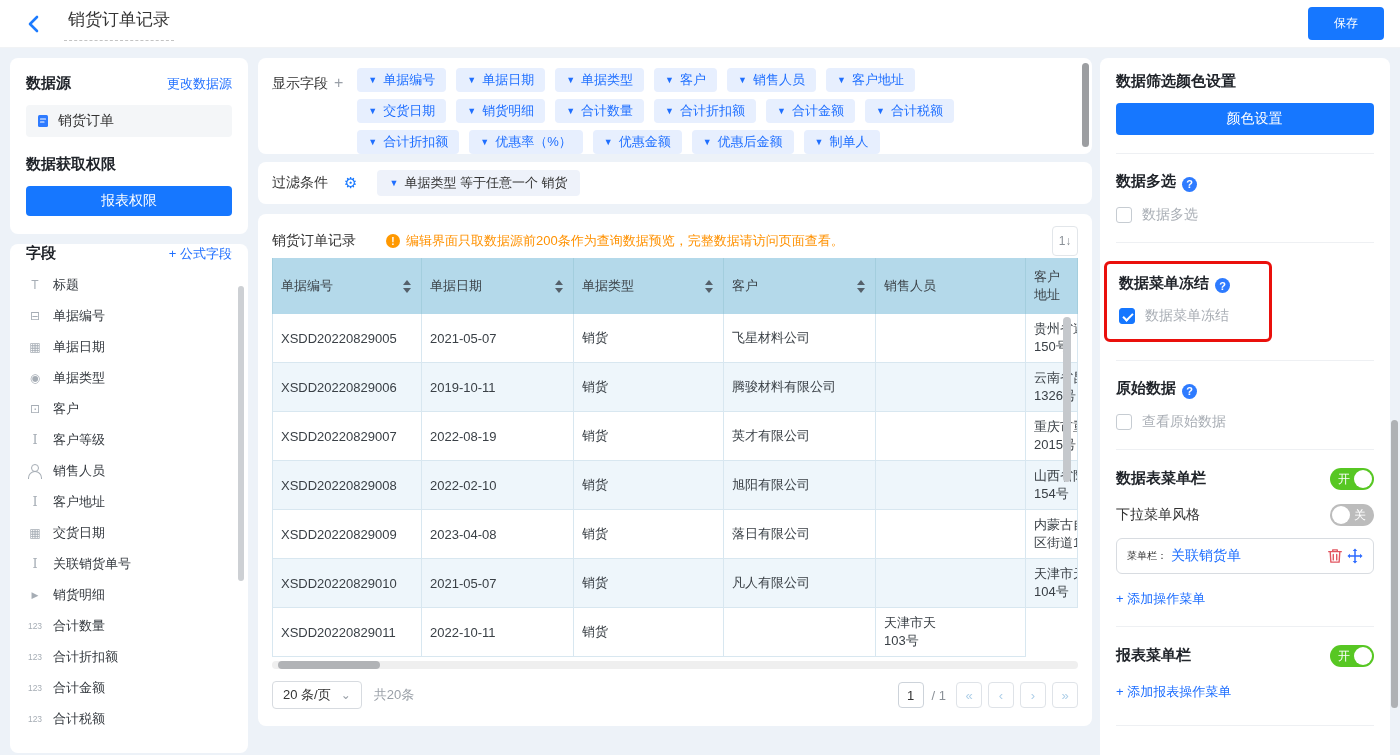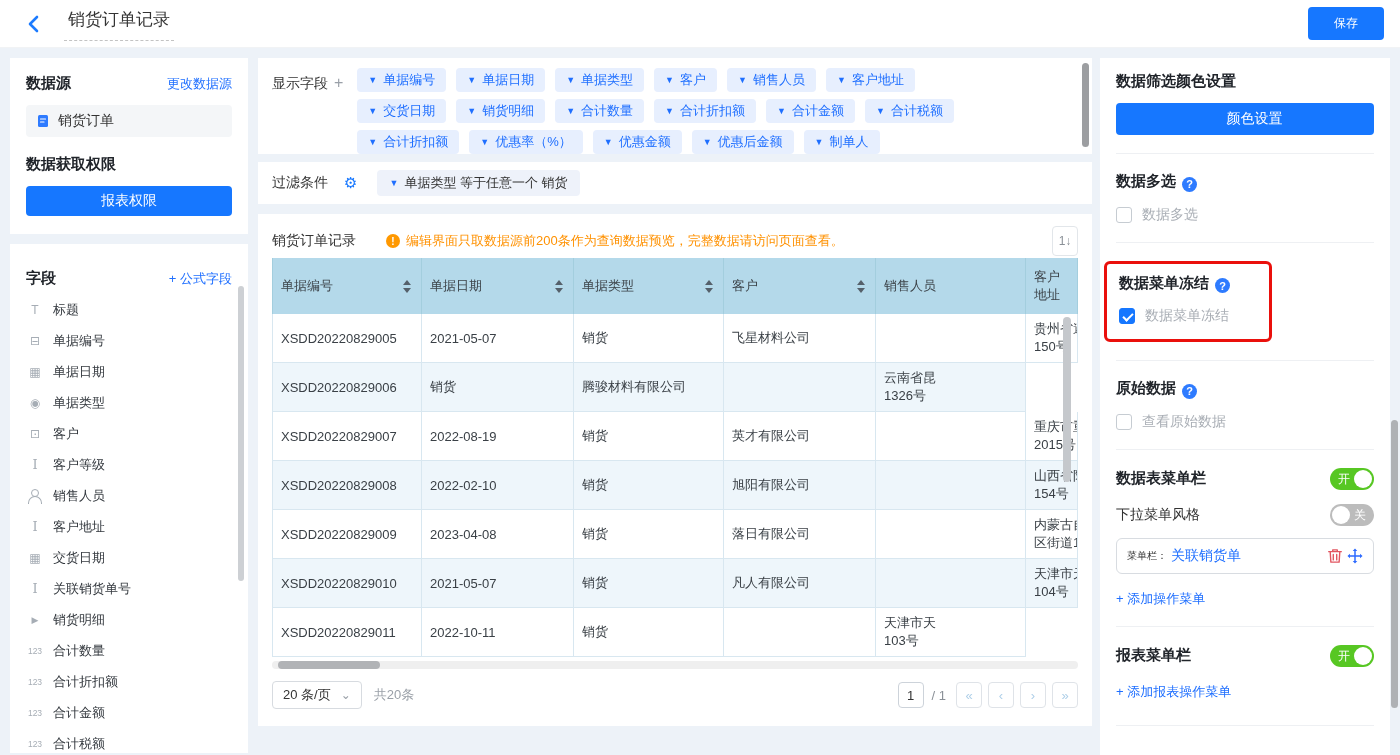--- a/index.html
+++ b/index.html
@@ -9,35 +9,35 @@
 
   
   .topbar { position:absolute; top:0; left:0; right:0; height:48px; background:#fff;
             display:flex; align-items:center; padding:0 16px; border-bottom:1px solid #f1f3f5; z-index:5;}
   .back { width:22px; height:22px; margin-left:10px; cursor:pointer; display:flex; align-items:center; }
   .page-title { font-size:17px; font-weight:normal; color:#333; margin-left:16px;
                 padding:2px 4px 9px; border-bottom:1px dashed #c3c3c3; }
   .save-btn { margin-left:auto; background:#1677ff; color:#fff; border:none; border-radius:4px;
               font-size:12px; padding:8px 26px; cursor:pointer; font-family:Liberation Serif, serif; }
 
-  .card { background:#fff; border-radius:0; }
+  .card { background:#fff; border-radius:8px; }
   a.blue-link { color:#1f6fff; font-size:13px; text-decoration:none; cursor:pointer; }
   h2.sec { font-size:15px; color:#20242a; font-weight:bold; }
 
   
   .left-col { position:absolute; left:10px; top:58px; width:238px; }
   .ds-card { padding:16px 16px 18px; }
   .card-head { display:flex; align-items:center; justify-content:space-between; }
   .source-box { margin-top:12px; background:#f4f6f8; border-radius:4px; height:32px;
                 display:flex; align-items:center; padding:0 10px; gap:8px; cursor:pointer; }
   .source-box span.src-name { font-size:14px; color:#333; }
   .perm-title { margin-top:18px; }
   .blue-btn { margin-top:12px; width:100%; height:30px; background:#1677ff; color:#fff; border:none;
               border-radius:4px; font-size:14px; cursor:pointer; font-family:inherit; }
-  .fields-card { margin-top:10px; height:509px; padding:25px 16px; position:relative; overflow:hidden; }
+  .fields-card { margin-top:10px; height:509px; padding:0 16px; position:relative; overflow:hidden; }
   .field-list { list-style:none; margin-top:6px; }
   .field-list li { display:flex; align-items:center; gap:9px; height:31px; font-size:13px; color:#33383e; cursor:pointer; }
   .fic { width:18px; display:inline-flex; justify-content:center; color:#a6adb5; font-size:12px; flex:none; }
   .fic-number { font-size:8.5px; letter-spacing:0; }
   .fic-arrow { font-size:9px; }
   .fic-text { font-family:"Liberation Serif","DejaVu Serif",serif; font-size:13px; }
   .fic-user { position:relative; height:14px; }
   .fic-user::before { content:""; position:absolute; left:5px; top:0; width:6px; height:6px;
                       border:1.4px solid #a6adb5; border-radius:50%; }
   .fic-user::after { content:""; position:absolute; left:2px; top:7.5px; width:12px; height:7px;
@@ -378,20 +378,21 @@
               <div class="td">销货</div>
               <div class="td">飞星材料公司</div>
               <div class="td"></div>
               <div class="td">
                 <div class="addr-line">贵州省遵</div>
                 <div class="addr-line">150号</div>
               </div>
             </div>
             <div class="trow alt">
               <div class="td">XSDD20220829006</div>
+              <div class="td">2019-10-11</div>
               <div class="td">销货</div>
               <div class="td">腾骏材料有限公司</div>
               <div class="td"></div>
               <div class="td">
                 <div class="addr-line">云南省昆</div>
                 <div class="addr-line">1326号</div>
               </div>
             </div>
             <div class="trow">
               <div class="td">XSDD20220829007</div>

